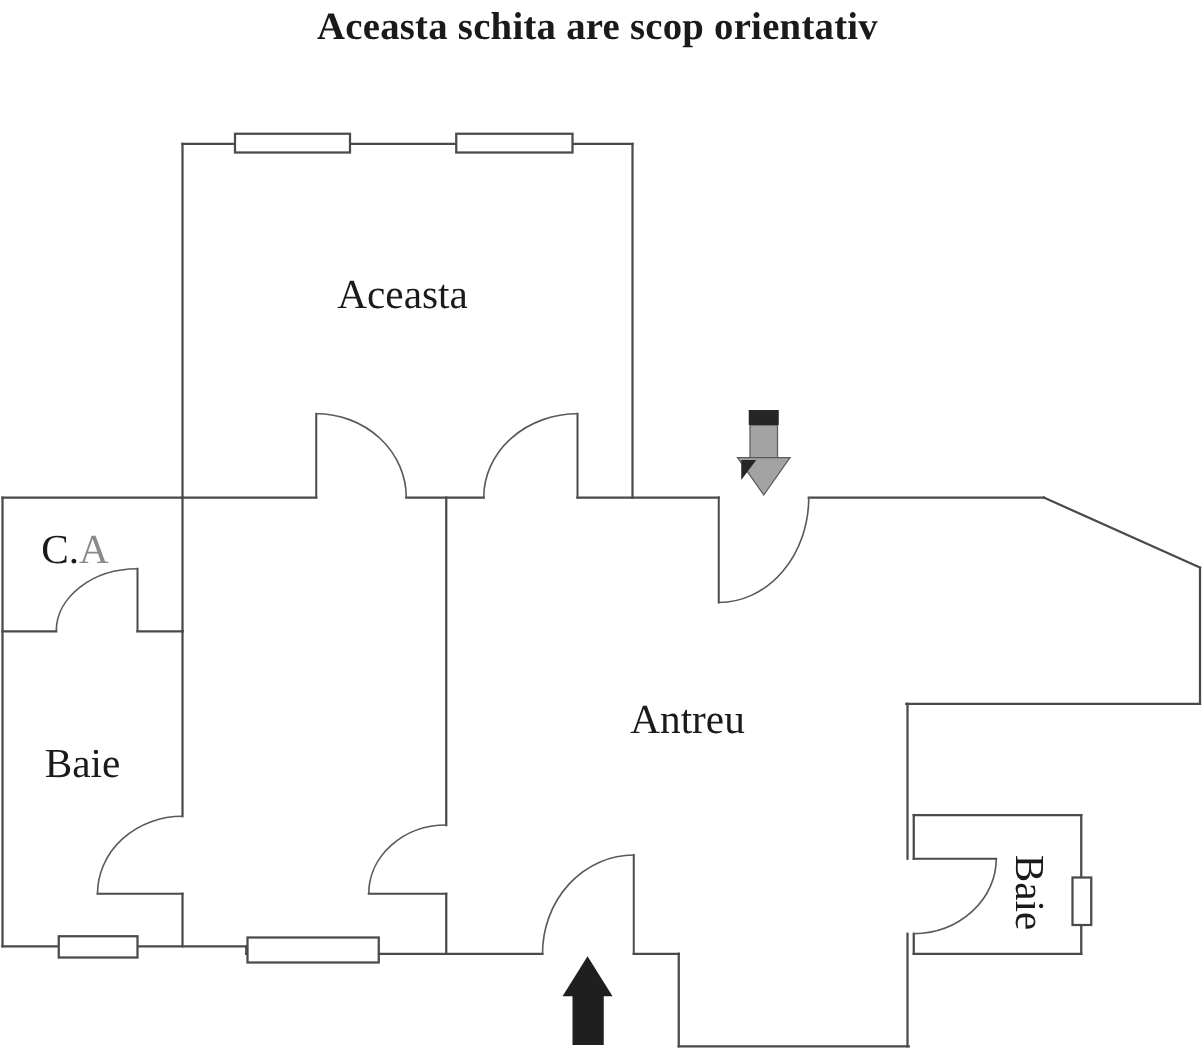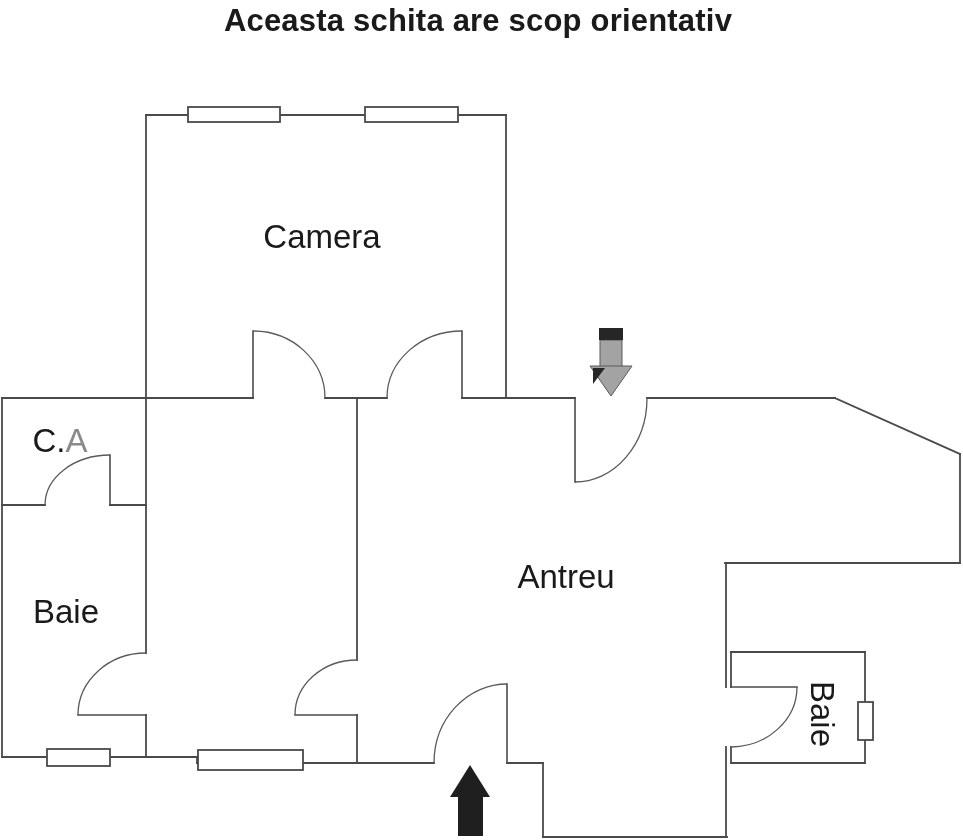--- a/index.html
+++ b/index.html
@@ -1,20 +1,20 @@
 <!DOCTYPE html>
 <html style="--background: #ffffff; --wall: #4a4a4a; --arc: #5a5a5a; --text: #1a1a1a; --ca-suffix: #8a8a8a; --arrow-gray: #a3a3a3; --arrow-dark: #262626; --arrow-black: #1f1f1f;"><head>
 <meta charset="utf-8">
 <style>
   html,body{margin:0;padding:0;background:#fff;}
   .canvas{
     position:relative;
     width:963px;height:840px;
     background:var(--background,#fff);
-    font-family:Liberation Sans, sans-serif;
+    font-family:Liberation Serif, serif;
     overflow:hidden;
   }
   .plan-svg{position:absolute;left:0;top:0;}
   .wall{stroke:var(--wall,#4a4a4a);stroke-width:1.8;fill:none;stroke-linecap:square;}
   .leaf{stroke:var(--wall,#4a4a4a);stroke-width:1.6;fill:none;stroke-linecap:square;}
   .arc{stroke:var(--arc,#5a5a5a);stroke-width:1.3;fill:none;}
   .win{fill:#ffffff;stroke:var(--wall,#4a4a4a);stroke-width:1.8;}
   .arrow-gray-fill{fill:var(--arrow-gray,#a3a3a3);stroke:#5a5a5a;stroke-width:1;}
   .arrow-dark-fill{fill:var(--arrow-dark,#262626);stroke:none;}
   .arrow-black-fill{fill:var(--arrow-black,#1f1f1f);stroke:none;}
@@ -123,24 +123,24 @@
       <polygon class="arrow-gray-fill" points="590,366 632,366 611,396"></polygon>
       <polygon class="arrow-dark-fill" points="593,368 605,368 593,384"></polygon>
       <rect class="arrow-dark-fill" x="599" y="328" width="24" height="12"></rect>
     </g>
     <g>
       <polygon class="arrow-black-fill" points="450,797 470,765 490,797"></polygon>
       <rect class="arrow-black-fill" x="458" y="796" width="25" height="40"></rect>
     </g>
   </svg>
 
-  <div class="room-label" style="left:322px;top:237px;">Camera</div>
+  <div class="room-label" style="left:322px;top:237px;">Aceasta</div>
 
   <div class="room-label" style="left:60px;top:441px;"><span>C.</span><span class="ca-suffix">A</span></div>
 
 
   <div class="room-label" style="left:66px;top:612px;">Baie</div>
 
-  <div class="room-label" style="left:550px;top:577px;margin-left:16px;">Antreu</div>
+  <div class="room-label" style="left:550px;top:577px;">Antreu</div>
 
   <div class="room-label rot" style="left:822px;top:714px;">Baie</div>
 
 </div>
 
 </body></html>

